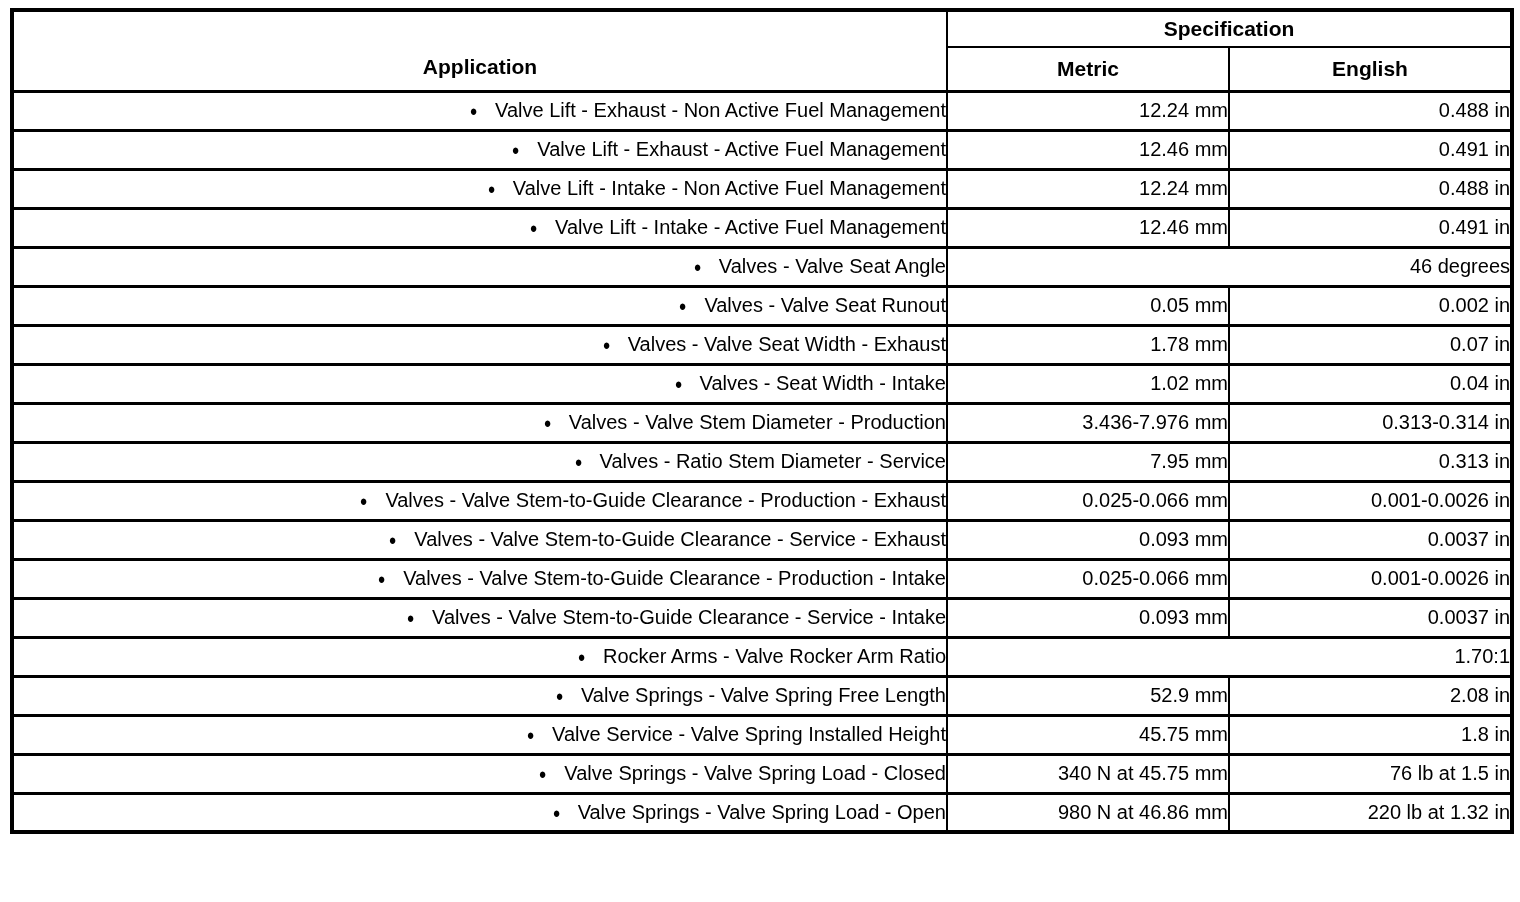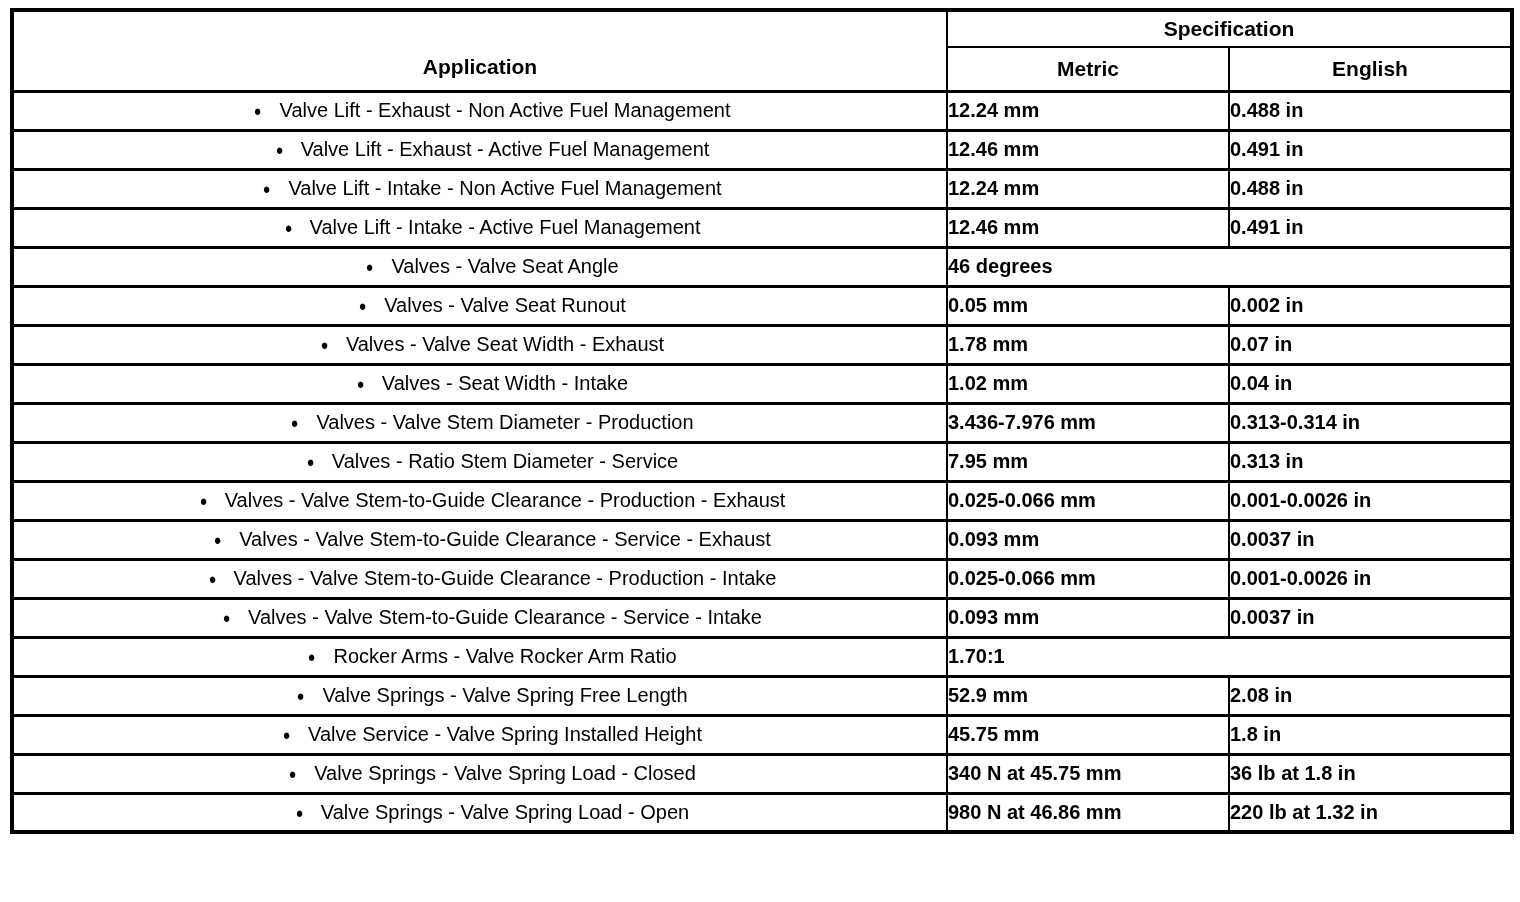--- a/index.html
+++ b/index.html
@@ -51,33 +51,32 @@
   th.app-header {
     vertical-align: bottom;
     padding-bottom: 11px;
   }
   td {
     height: 39px;
     font-size: 20px;
     padding: 0;
   }
   td.app-cell {
-    text-align: center;
+    text-align: right;
     padding-left: 24px;
   }
   .bullet {
     display: inline-block;
     font-size: 15px;
     margin-right: 17px;
     transform: scaleX(0.85);
     vertical-align: 1px;
   }
   td.spec-cell {
-    text-align: left;
-    font-weight: bold;
+    text-align: right;
   }
 </style>
 </head>
 <body>
 
 <div class="page">
   <table class="spec-table">
     <colgroup>
       <col class="c-app">
       <col class="c-metric">
@@ -173,21 +172,21 @@
           <td class="spec-cell">2.08 in</td>
         </tr>
         <tr>
           <td class="app-cell"><span class="bullet">●</span><span>Valve Service - Valve Spring Installed Height</span></td>
           <td class="spec-cell">45.75 mm</td>
           <td class="spec-cell">1.8 in</td>
         </tr>
         <tr>
           <td class="app-cell"><span class="bullet">●</span><span>Valve Springs - Valve Spring Load - Closed</span></td>
           <td class="spec-cell">340 N at 45.75 mm</td>
-          <td class="spec-cell">36 lb at 1.8 in</td>
+          <td class="spec-cell">76 lb at 1.5 in</td>
         </tr>
         <tr>
           <td class="app-cell"><span class="bullet">●</span><span>Valve Springs - Valve Spring Load - Open</span></td>
           <td class="spec-cell">980 N at 46.86 mm</td>
           <td class="spec-cell">220 lb at 1.32 in</td>
         </tr>
       </tbody>
   </table>
 </div>
 

